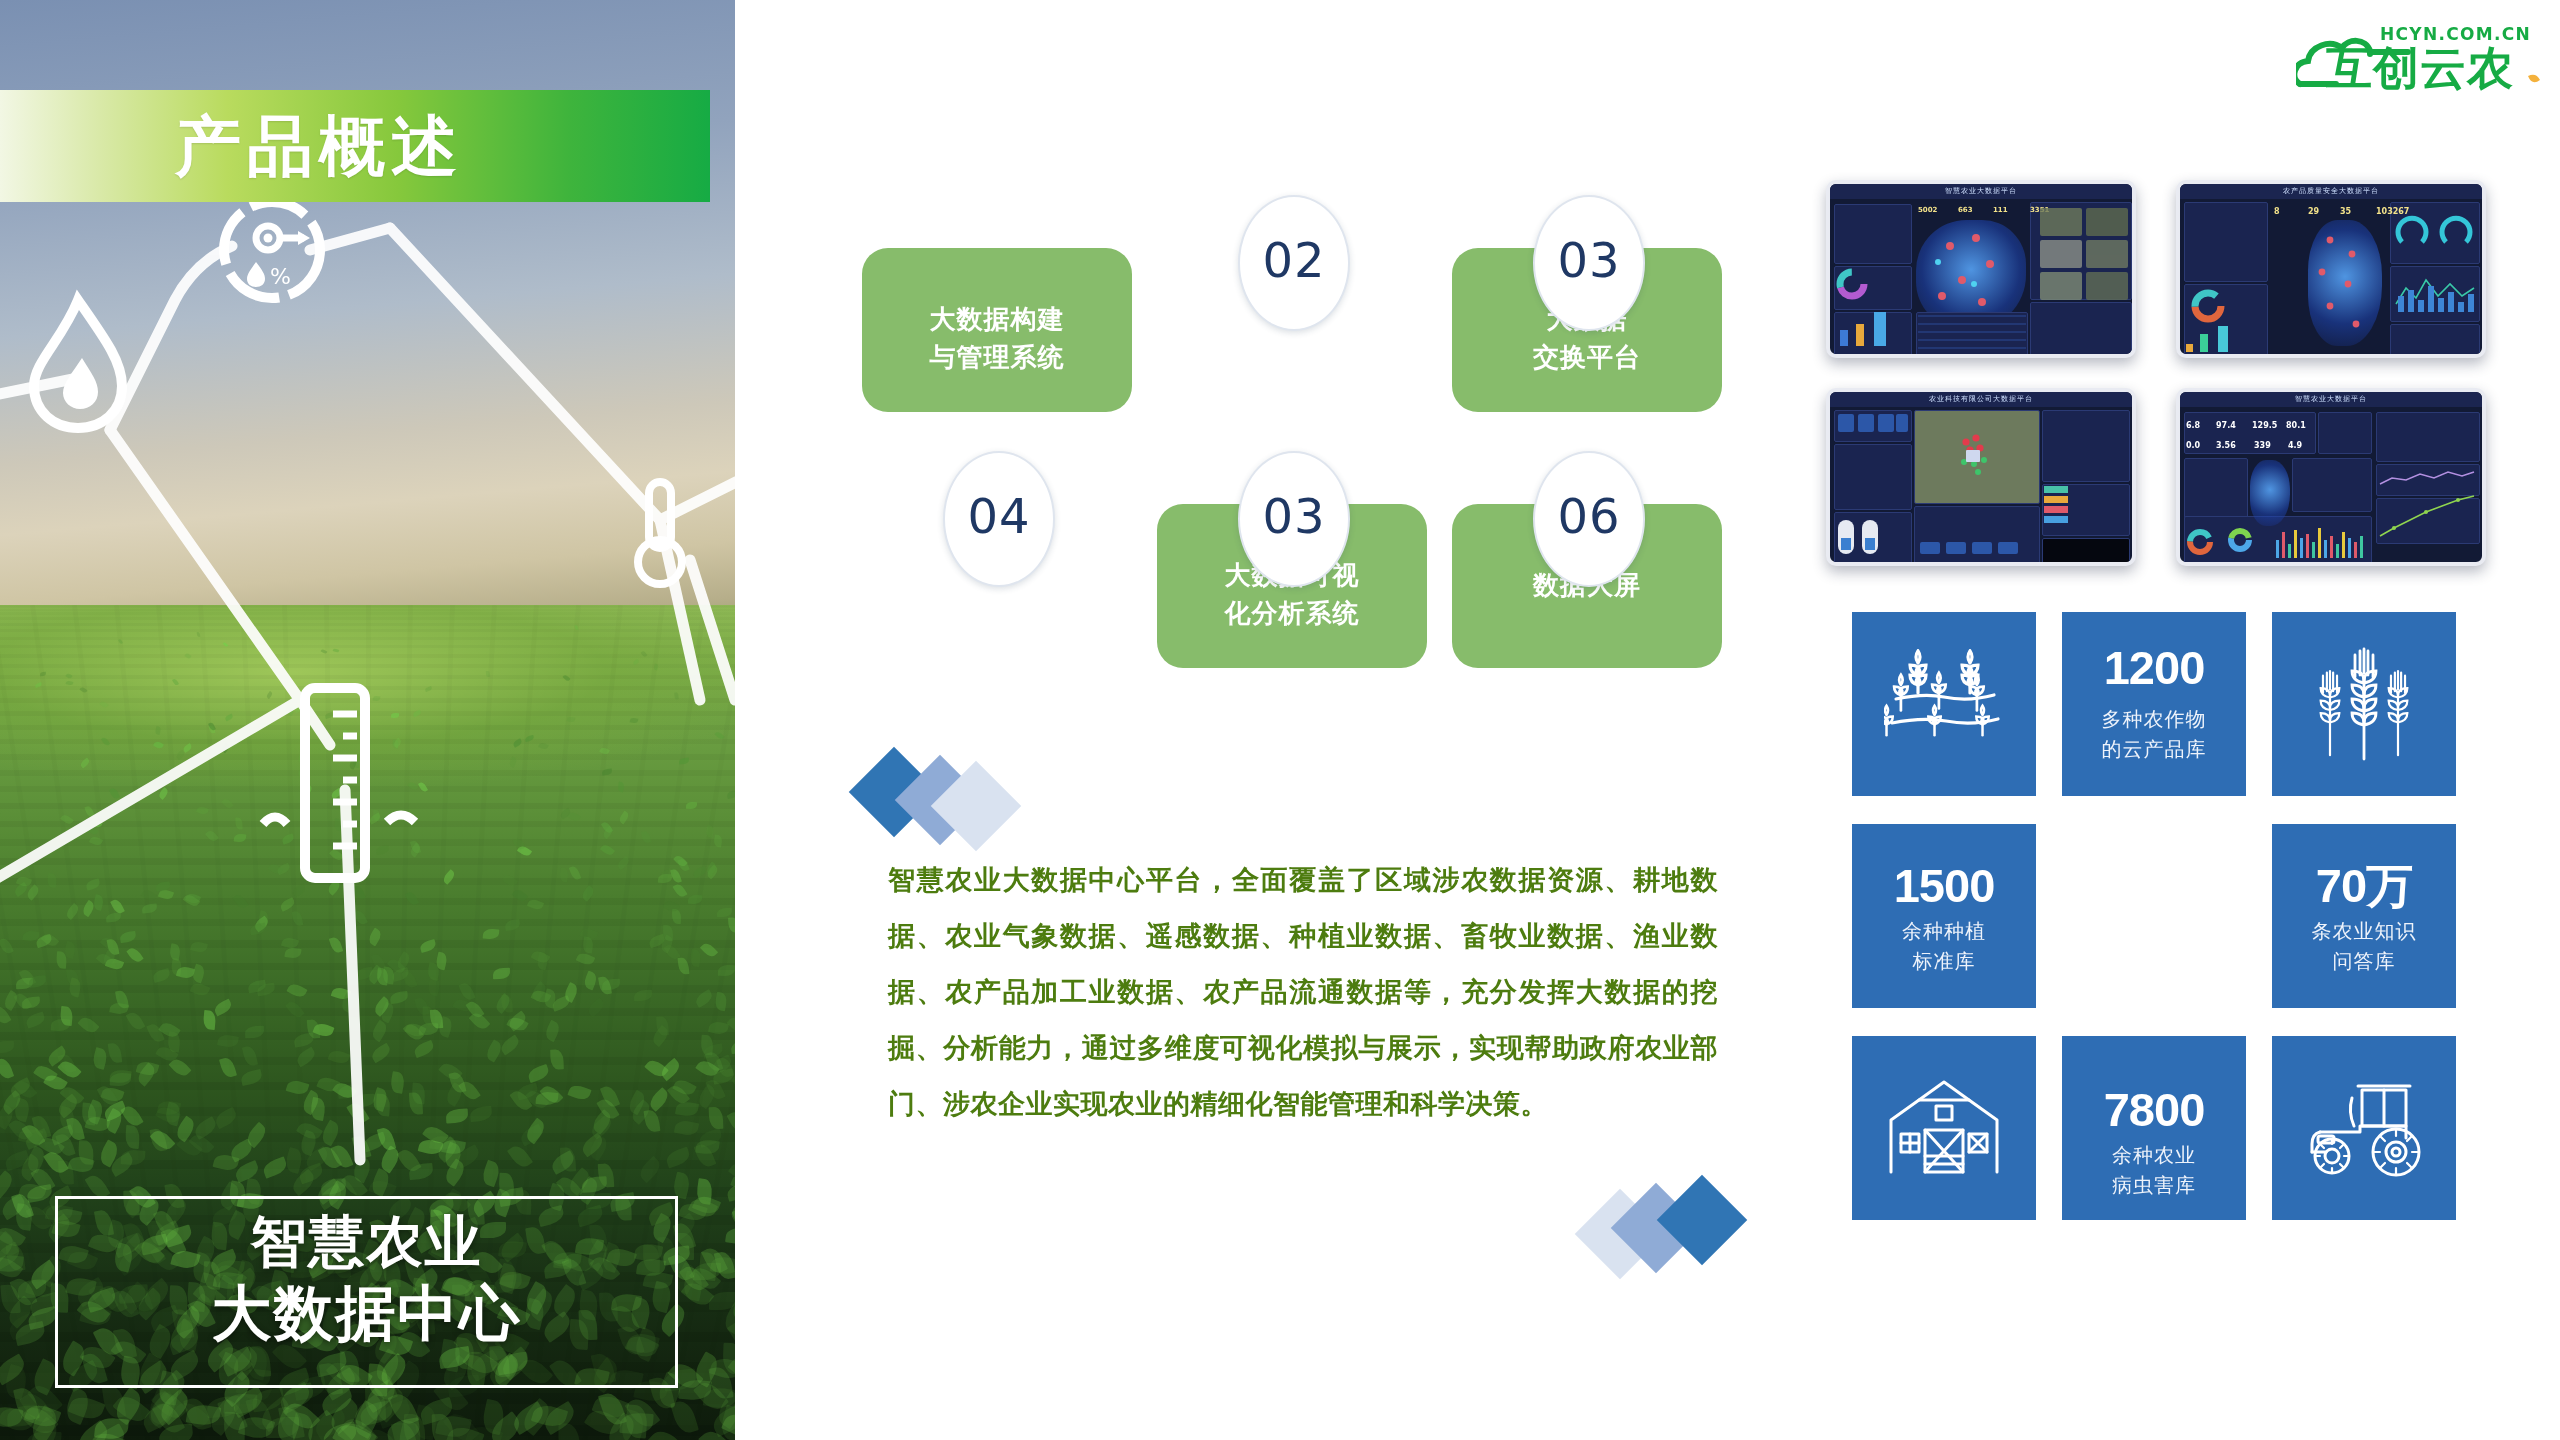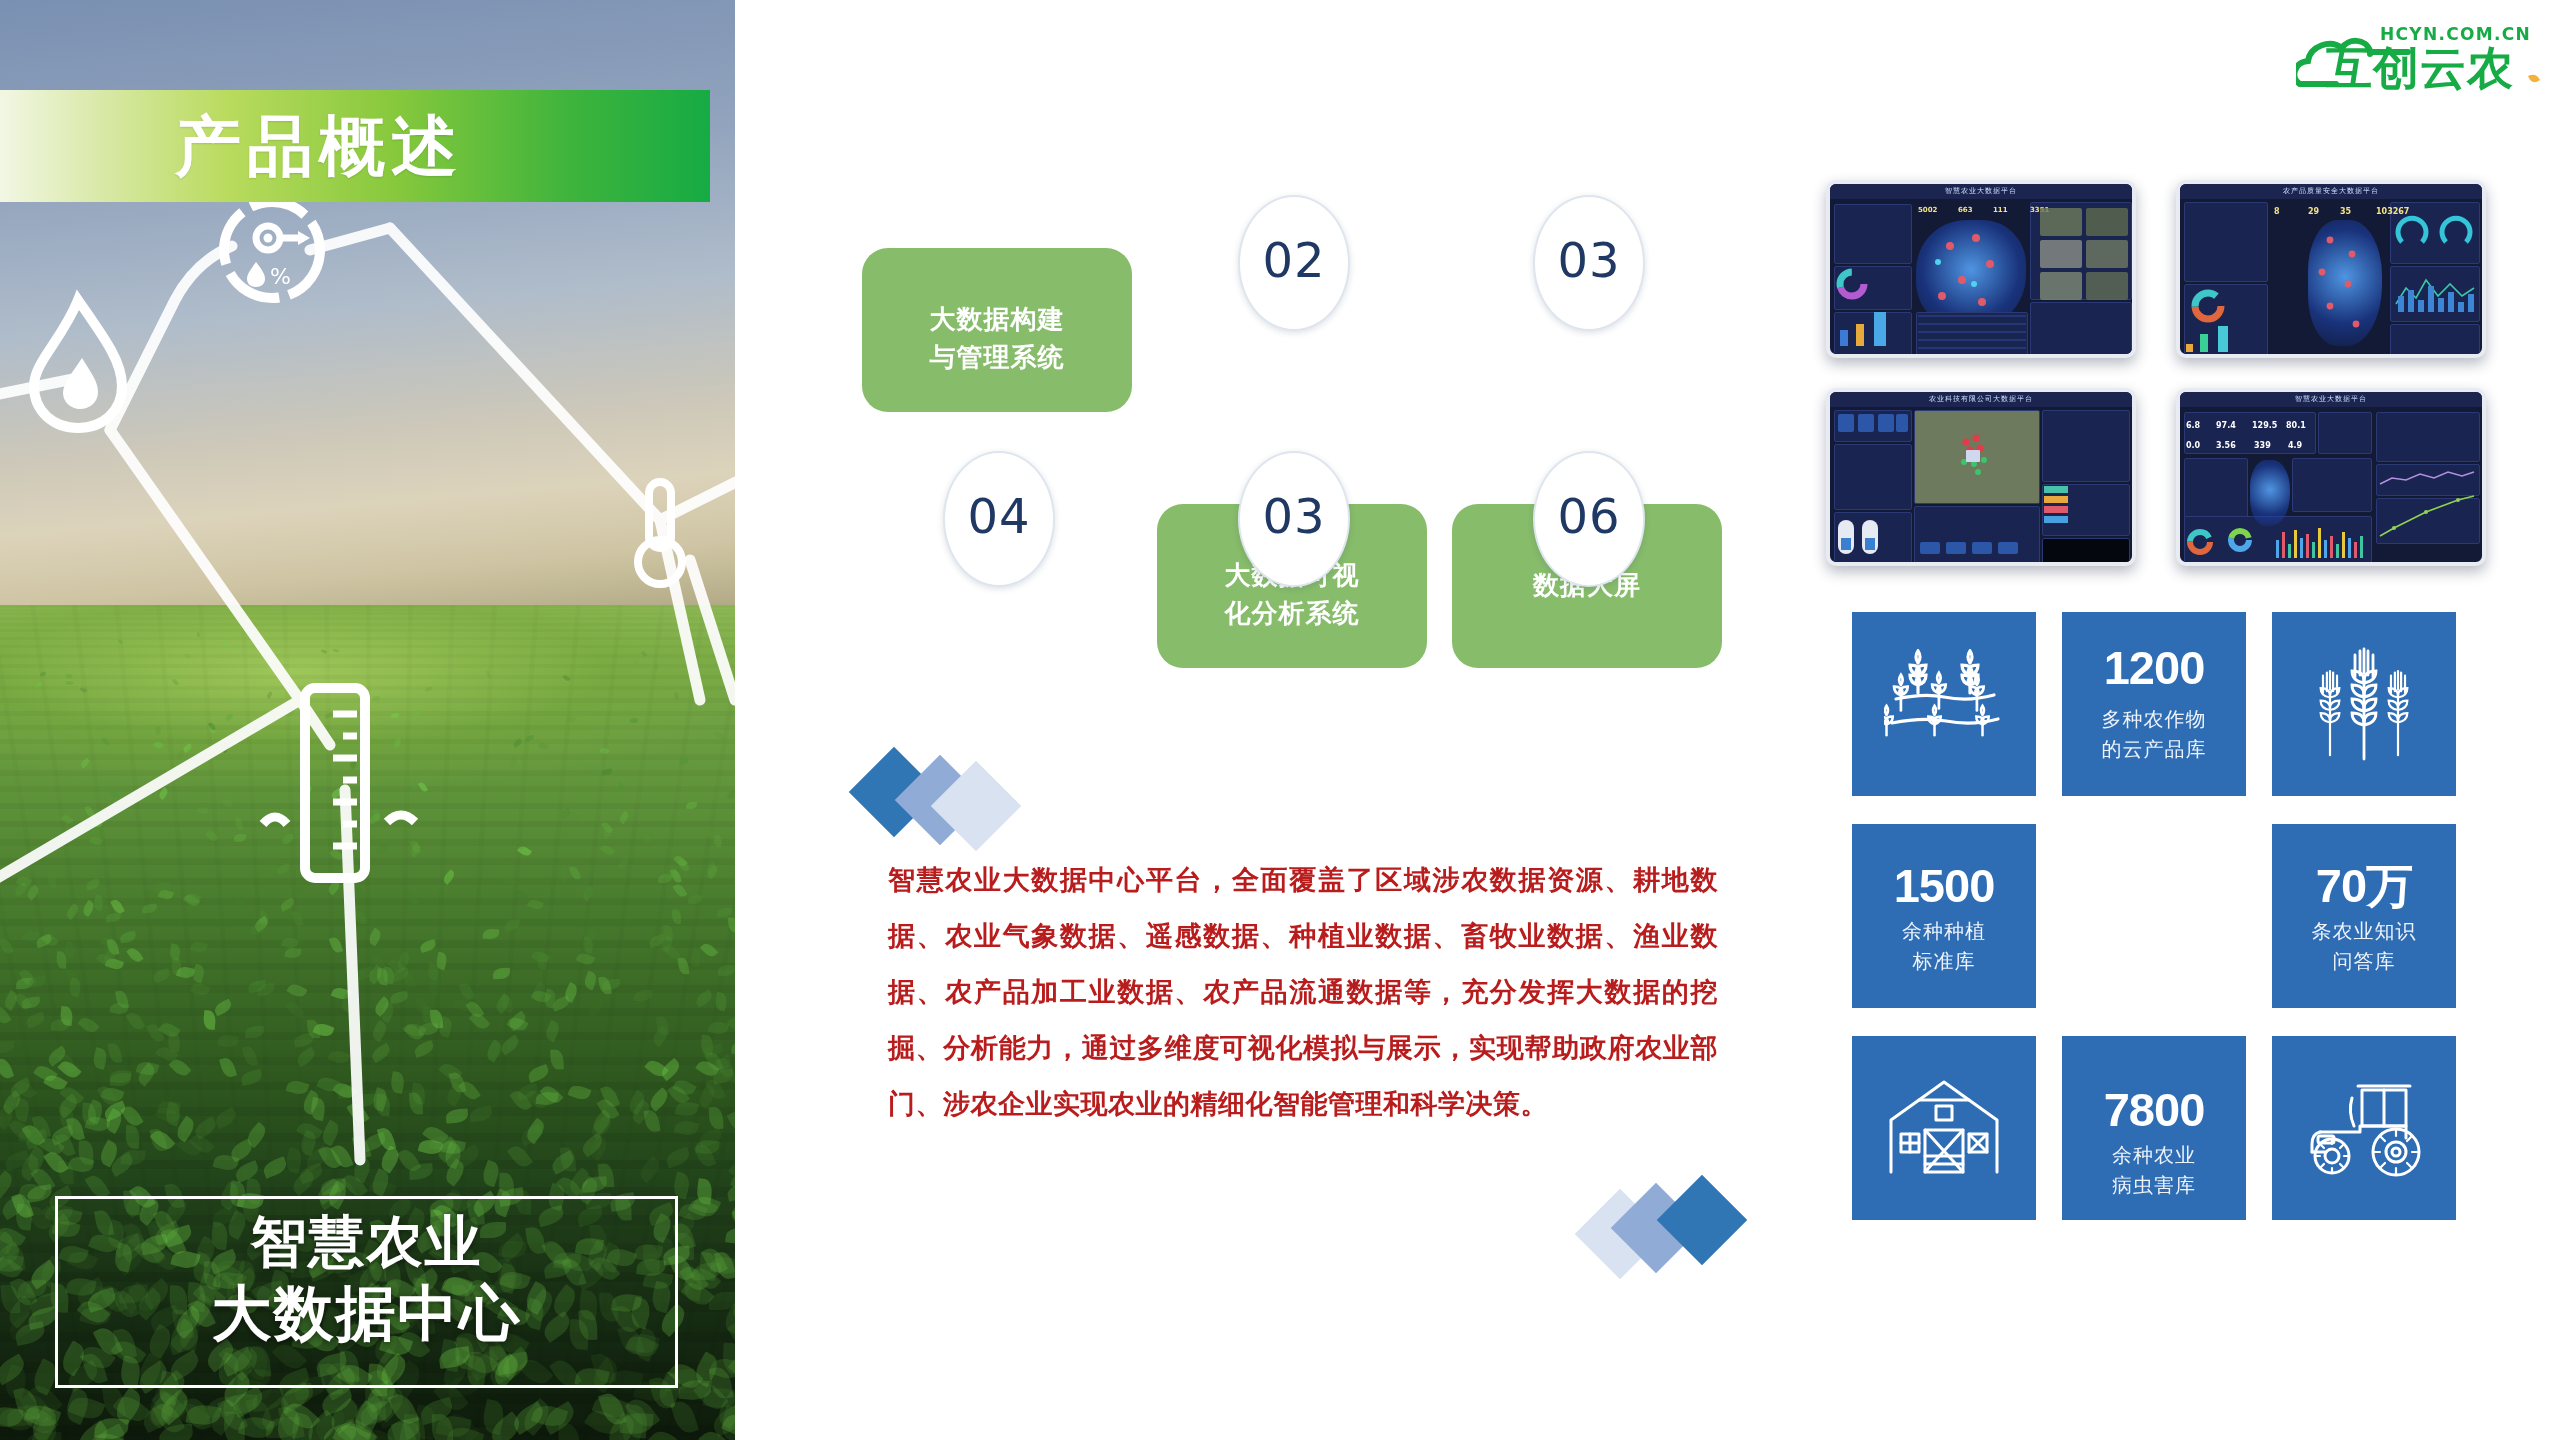--- a/index.html
+++ b/index.html
@@ -93,21 +93,21 @@
   
   .dia-group{position:absolute;width:200px;height:90px;}
   .dia{position:absolute;width:64px;height:64px;transform:rotate(45deg);}
   .d1{background:#3075b4;}
   .d2{background:#8fabd6;}
   .d3{background:#d9e2f0;}
 
   
   .para{
     position:absolute;left:888px;top:852px;width:830px;
-    font-size:27px;line-height:56px;font-weight:bold;color:#b91c1c;
+    font-size:27px;line-height:56px;font-weight:bold;color:#4d7c0f;
     text-align:justify;letter-spacing:.5px;
   }
 
   
   .shots{position:absolute;left:1826px;top:180px;width:660px;height:390px;}
   .shot{
     position:absolute;width:310px;height:178px;border-radius:10px;
     background:#121a35;overflow:hidden;
     box-shadow:0 6px 14px rgba(20,30,60,.30);
     border:4px solid #e9ebf2;box-sizing:border-box;
@@ -1204,20 +1204,26 @@
       <div class="label">
         <div>大数据构建</div>
           <div>与管理系统</div>
       </div>
     </div>
 
     <div class="bubble" style="left:376px;top:0px;">
       <span>02</span>
     </div>
 
+    <div class="card" style="left:590px;top:53px;">
+      <div class="label">
+        <div>大数据</div>
+          <div>交换平台</div>
+      </div>
+    </div>
     <div class="bubble" style="left:671px;top:0px;">
       <span>03</span>
     </div>
 
     <div class="bubble" style="left:81px;top:256px;">
       <span>04</span>
     </div>
 
     <div class="card" style="left:295px;top:309px;">
       <div class="label">

